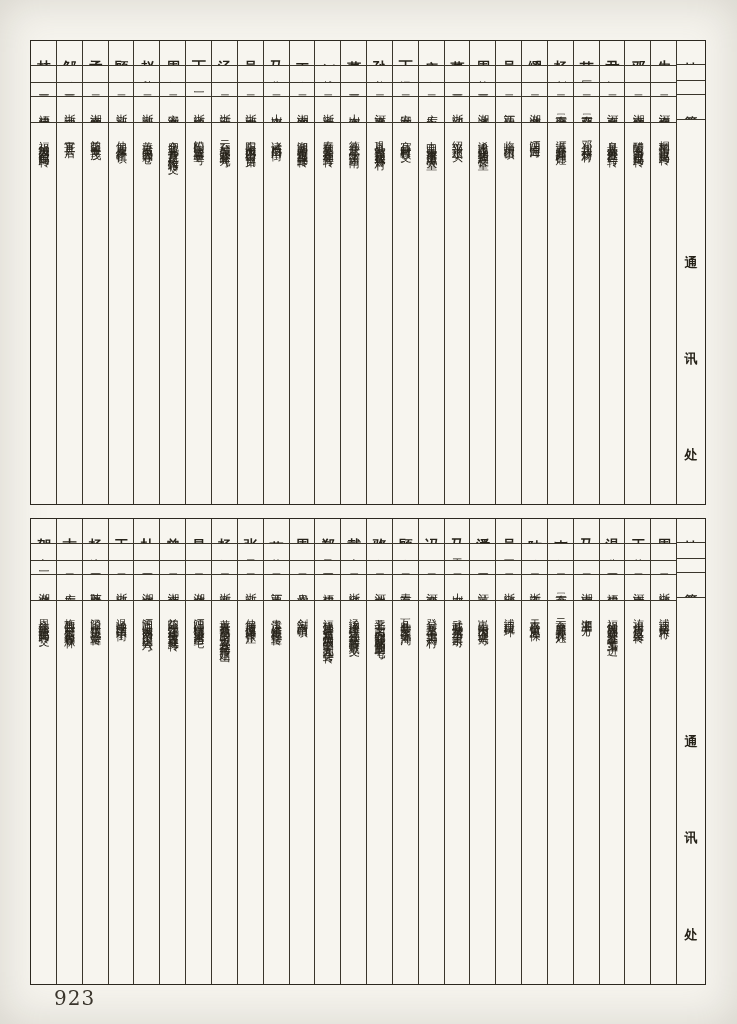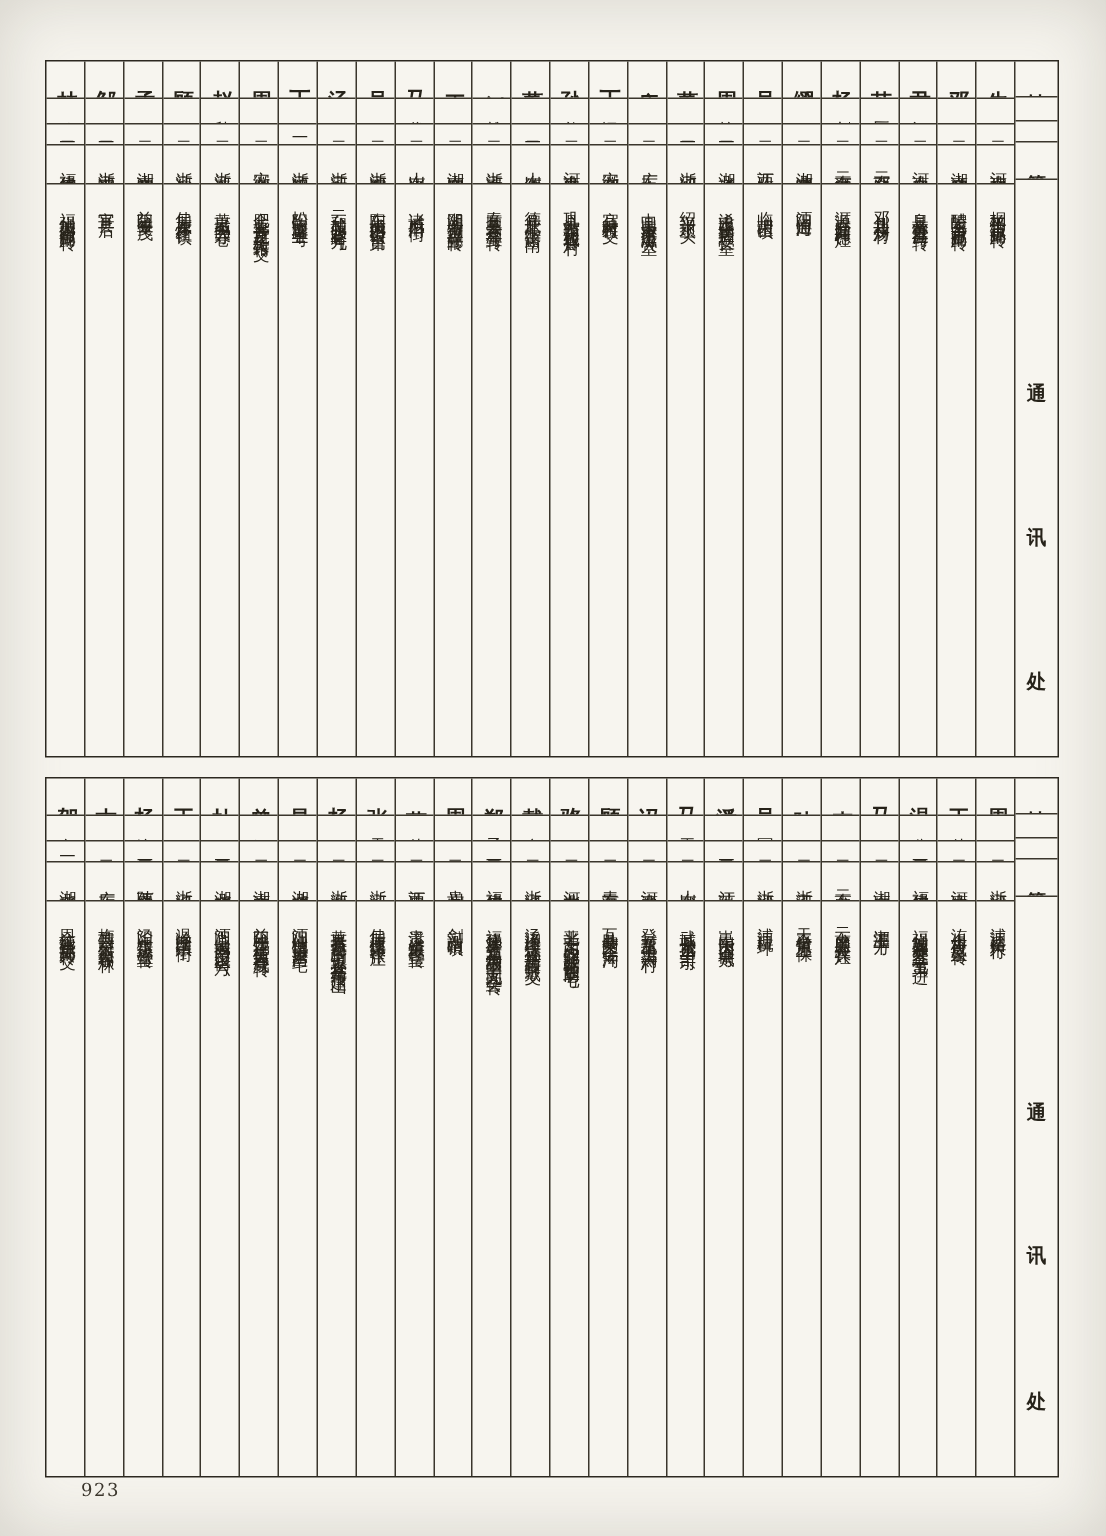--- a/index.html
+++ b/index.html
@@ -50,21 +50,21 @@
   .native-cell .vt{justify-content:center;font-size:11.5px;letter-spacing:2px;}
   .addr-cell .vt{justify-content:flex-start;font-size:11px;letter-spacing:2px;padding-top:9px;}
   .header-col .vt{font-weight:bold;font-size:13px;}
   .header-col .name-cell .vt,
   .header-col .alias-cell .vt,
   .header-col .age-cell .vt,
   .header-col .native-cell .vt{justify-content:space-evenly;padding:4px 0;}
   .header-col .addr-cell .vt{justify-content:space-evenly;padding:30px 0;}
   .page-number{
     position:absolute;left:54px;top:986px;
-    font-size:12px;color:#3a352c;letter-spacing:1px;
+    font-size:20px;color:#3a352c;letter-spacing:1px;
     font-family:"DejaVu Serif","Liberation Serif",serif;
   }
 </style>
 </head>
 <body>
 
 <div class="paper"></div>
 
 <div class="reg-table" id="table-top">
     <div class="col header-col">

